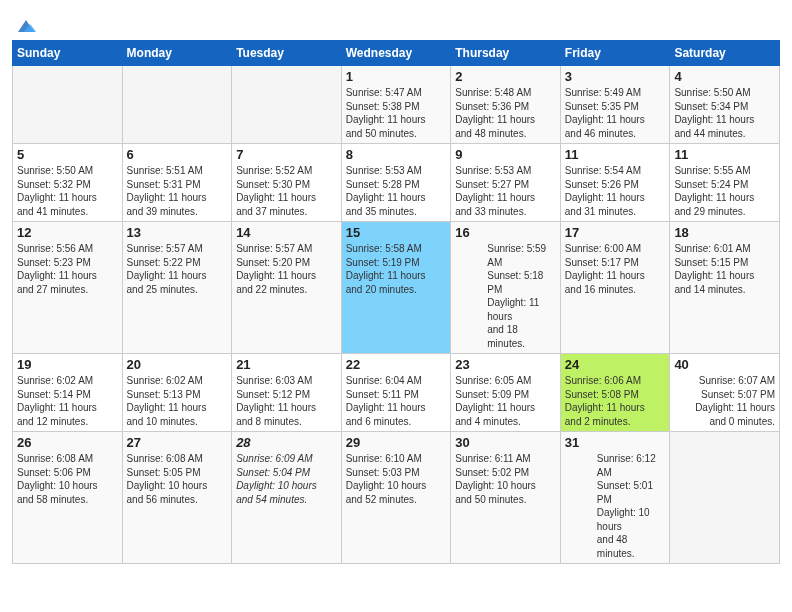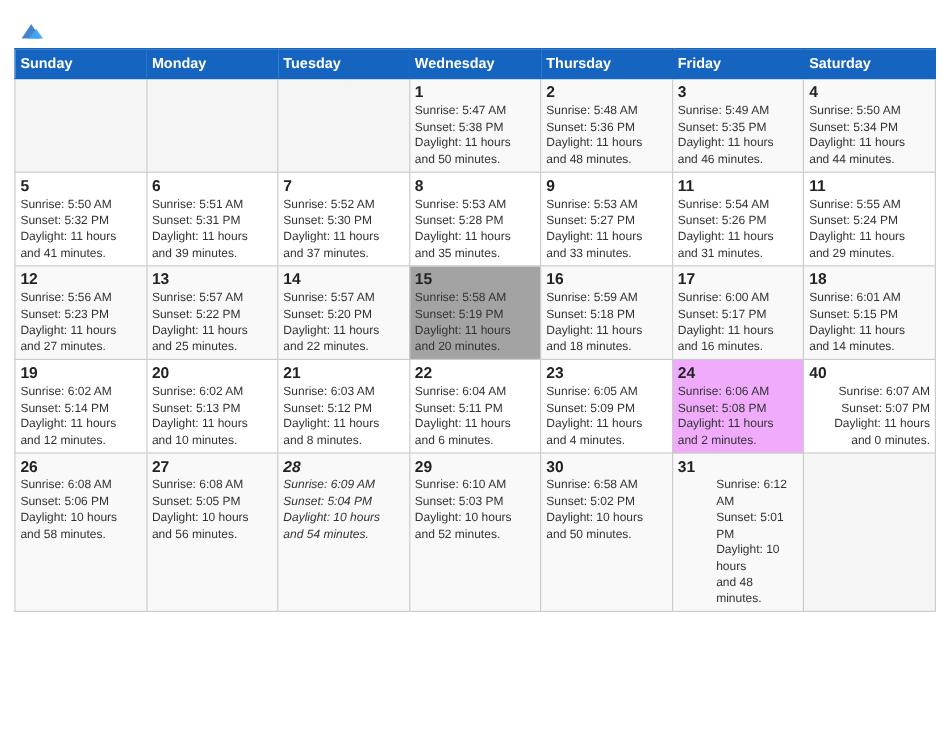--- a/index.html
+++ b/index.html
@@ -230,30 +230,30 @@
 Daylight: 11 hours
 and 25 minutes.</div>
           </td>
           <td style="background: rgb(249, 249, 249);">
             <span class="day-number">14</span>
             <div class="day-info" style="white-space: pre-line;">Sunrise: 5:57 AM
 Sunset: 5:20 PM
 Daylight: 11 hours
 and 22 minutes.</div>
           </td>
-          <td style="background: #a3a3a3;">
+          <td style="background: #7dd3fc;">
             <span class="day-number">15</span>
             <div class="day-info" style="white-space: pre-line;">Sunrise: 5:58 AM
 Sunset: 5:19 PM
 Daylight: 11 hours
 and 20 minutes.</div>
           </td>
           <td style="background: rgb(249, 249, 249);">
             <span class="day-number">16</span>
-            <div class="day-info" style="white-space: pre-line;">Sunrise: 5:59 AM
+            <div class="day-info" style="white-space: pre-line; margin-left: 32px;">Sunrise: 5:59 AM
 Sunset: 5:18 PM
 Daylight: 11 hours
 and 18 minutes.</div>
           </td>
           <td style="background: rgb(249, 249, 249);">
             <span class="day-number">17</span>
             <div class="day-info" style="white-space: pre-line;">Sunrise: 6:00 AM
 Sunset: 5:17 PM
 Daylight: 11 hours
 and 16 minutes.</div>
@@ -295,21 +295,21 @@
 Daylight: 11 hours
 and 6 minutes.</div>
           </td>
           <td style="background: rgb(255, 255, 255);">
             <span class="day-number">23</span>
             <div class="day-info" style="white-space: pre-line;">Sunrise: 6:05 AM
 Sunset: 5:09 PM
 Daylight: 11 hours
 and 4 minutes.</div>
           </td>
-          <td style="background: #f0abfc; margin-top: 16px;">
+          <td style="background: #bef264; margin-top: 16px;">
             <span class="day-number">24</span>
             <div class="day-info" style="white-space: pre-line;">Sunrise: 6:06 AM
 Sunset: 5:08 PM
 Daylight: 11 hours
 and 2 minutes.</div>
           </td>
           <td style="background: rgb(255, 255, 255);">
             <span class="day-number">40</span>
             <div class="day-info" style="white-space: pre-line; text-align: right;">Sunrise: 6:07 AM
 Sunset: 5:07 PM
@@ -341,21 +341,21 @@
           </td>
           <td style="background: rgb(249, 249, 249);">
             <span class="day-number">29</span>
             <div class="day-info" style="white-space: pre-line;">Sunrise: 6:10 AM
 Sunset: 5:03 PM
 Daylight: 10 hours
 and 52 minutes.</div>
           </td>
           <td style="background: rgb(249, 249, 249);">
             <span class="day-number">30</span>
-            <div class="day-info" style="white-space: pre-line;">Sunrise: 6:58 AM
+            <div class="day-info" style="white-space: pre-line;">Sunrise: 6:11 AM
 Sunset: 5:02 PM
 Daylight: 10 hours
 and 50 minutes.</div>
           </td>
           <td style="background: rgb(249, 249, 249);">
             <span class="day-number">31</span>
             <div class="day-info" style="white-space: pre-line; margin-left: 32px;">Sunrise: 6:12 AM
 Sunset: 5:01 PM
 Daylight: 10 hours
 and 48 minutes.</div>

